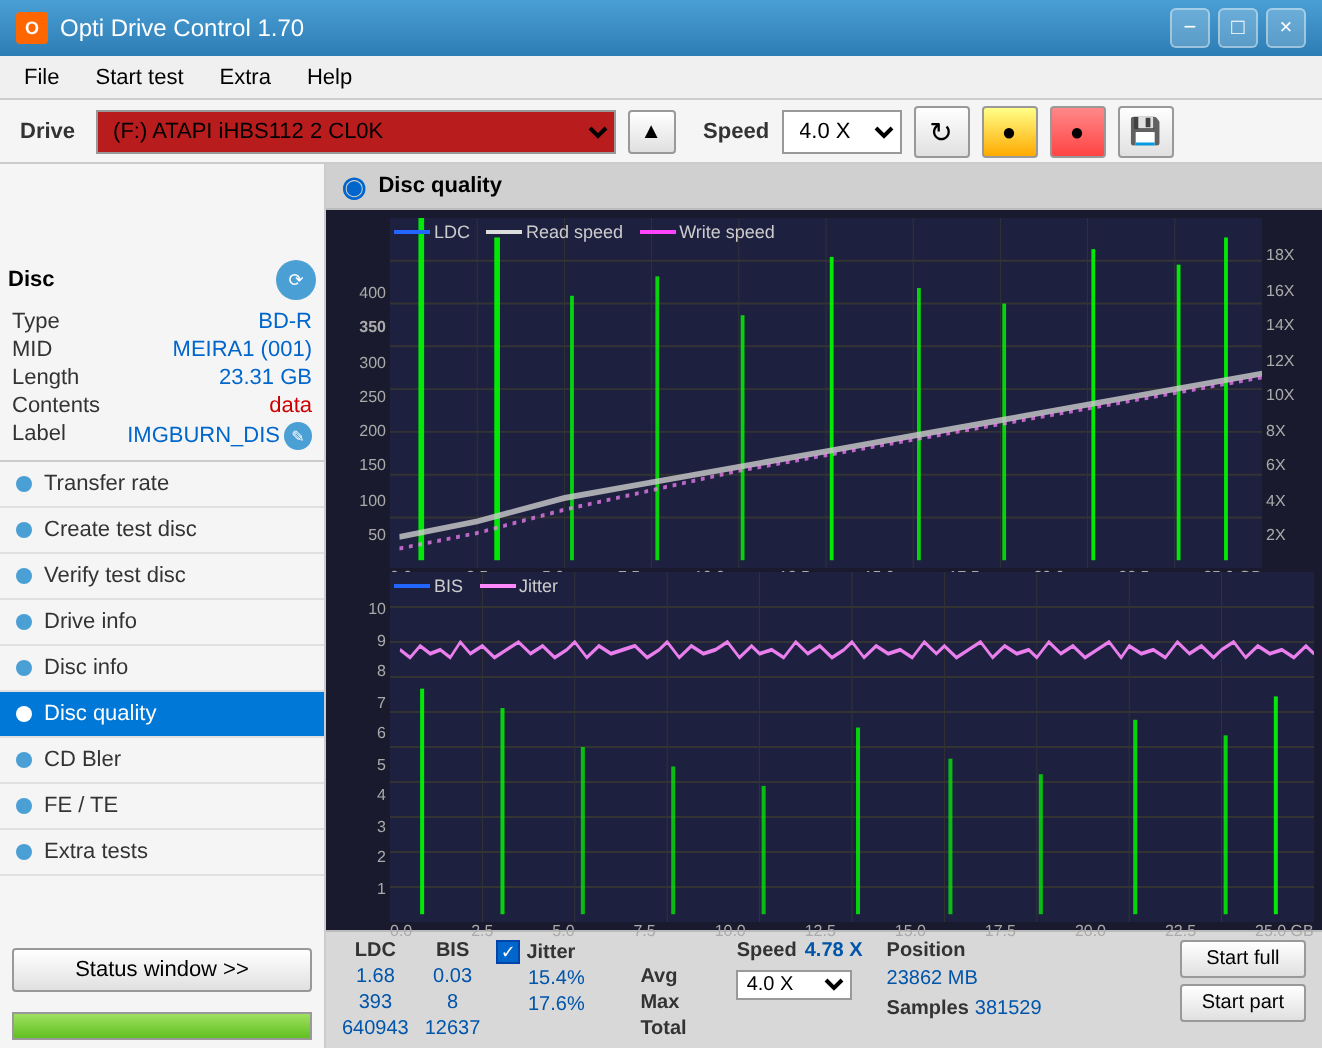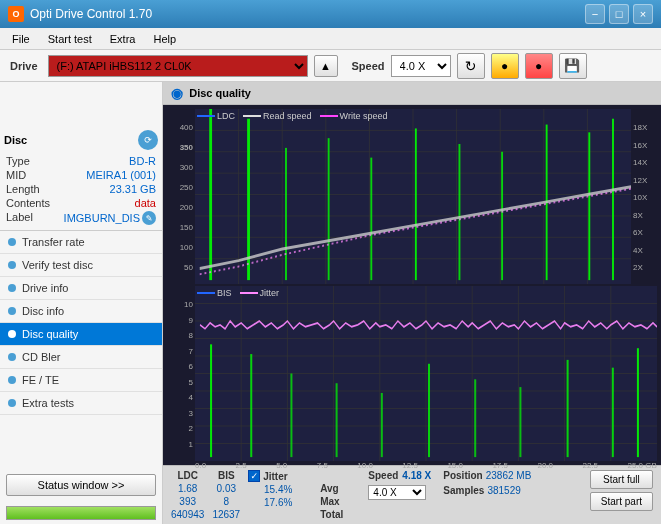--- a/index.html
+++ b/index.html
@@ -137,20 +137,24 @@
         </span>
       </div>
     </div>
 
     <div class="nav-item">
       <div class="nav-dot"></div>
       <span>Transfer rate</span>
     </div>
     <div class="nav-item">
       <div class="nav-dot"></div>
+      <span>Create test disc</span>
+    </div>
+    <div class="nav-item">
+      <div class="nav-dot"></div>
       <span>Verify test disc</span>
     </div>
     <div class="nav-item">
       <div class="nav-dot"></div>
       <span>Drive info</span>
     </div>
     <div class="nav-item">
       <div class="nav-dot"></div>
       <span>Disc info</span>
     </div>
@@ -183,21 +187,21 @@
     <div class="disc-quality-header">
       <span class="dq-icon">◉</span>
       <span>Disc quality</span>
     </div>
 
     <div class="charts-area">
 
       <div style="flex:1;position:relative;display:flex;">
 
         <div style="width:28px;display:flex;flex-direction:column;justify-content:space-between;padding:14px 2px 12px 0;text-align:right;">
-          <span style="font-size:8px;color:#aaa;">400</span>
+          <span style="font-size:8px;color:#aaa;margin-top:19px;">400</span>
           <span style="font-size:8px;color:#aaa;font-weight:bold;">350</span>
           <span style="font-size:8px;color:#aaa;">300</span>
           <span style="font-size:8px;color:#aaa;">250</span>
           <span style="font-size:8px;color:#aaa;">200</span>
           <span style="font-size:8px;color:#aaa;">150</span>
           <span style="font-size:8px;color:#aaa;">100</span>
           <span style="font-size:8px;color:#aaa;">50</span>
         </div>
 
         <div style="flex:1;position:relative;">
@@ -398,29 +402,29 @@
         <div style="font-size:10px;font-weight:bold;color:#333;">Avg</div>
         <div style="font-size:10px;font-weight:bold;color:#333;">Max</div>
         <div style="font-size:10px;font-weight:bold;color:#333;">Total</div>
       </div>
 
       <div class="stats-divider"></div>
 
       <div class="stats-col">
         <div style="display:flex;align-items:center;gap:4px;">
           <span style="font-weight:bold;font-size:10px;color:#333;">Speed</span>
-          <span style="font-size:10px;color:#0055aa;font-weight:bold;">4.18 X</span>
+          <span style="font-size:10px;color:#0055aa;font-weight:bold;">4.78 X</span>
         </div>
         <select style="font-size:10px;width:58px;border:1px solid #999;background:white;margin-top:2px;">
           <option>4.0 X</option>
         </select>
       </div>
 
       <div class="stats-col" style="margin-left:4px;">
-        <div style="display:flex;gap:3px;font-size:10px;">
+        <div style="display:flex;gap:3px;font-size:10px;flex-direction:column;">
           <span style="font-weight:bold;color:#333;">Position</span>
           <span style="color:#0055aa;">23862 MB</span>
         </div>
         <div style="display:flex;gap:3px;font-size:10px;margin-top:2px;">
           <span style="font-weight:bold;color:#333;">Samples</span>
           <span style="color:#0055aa;">381529</span>
         </div>
       </div>
 
       <div class="action-btns">

